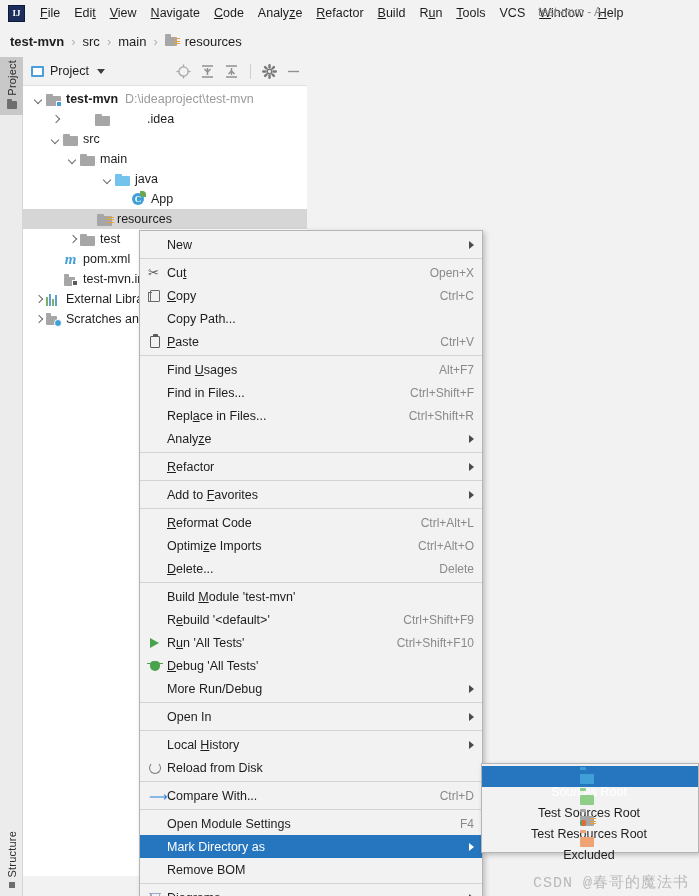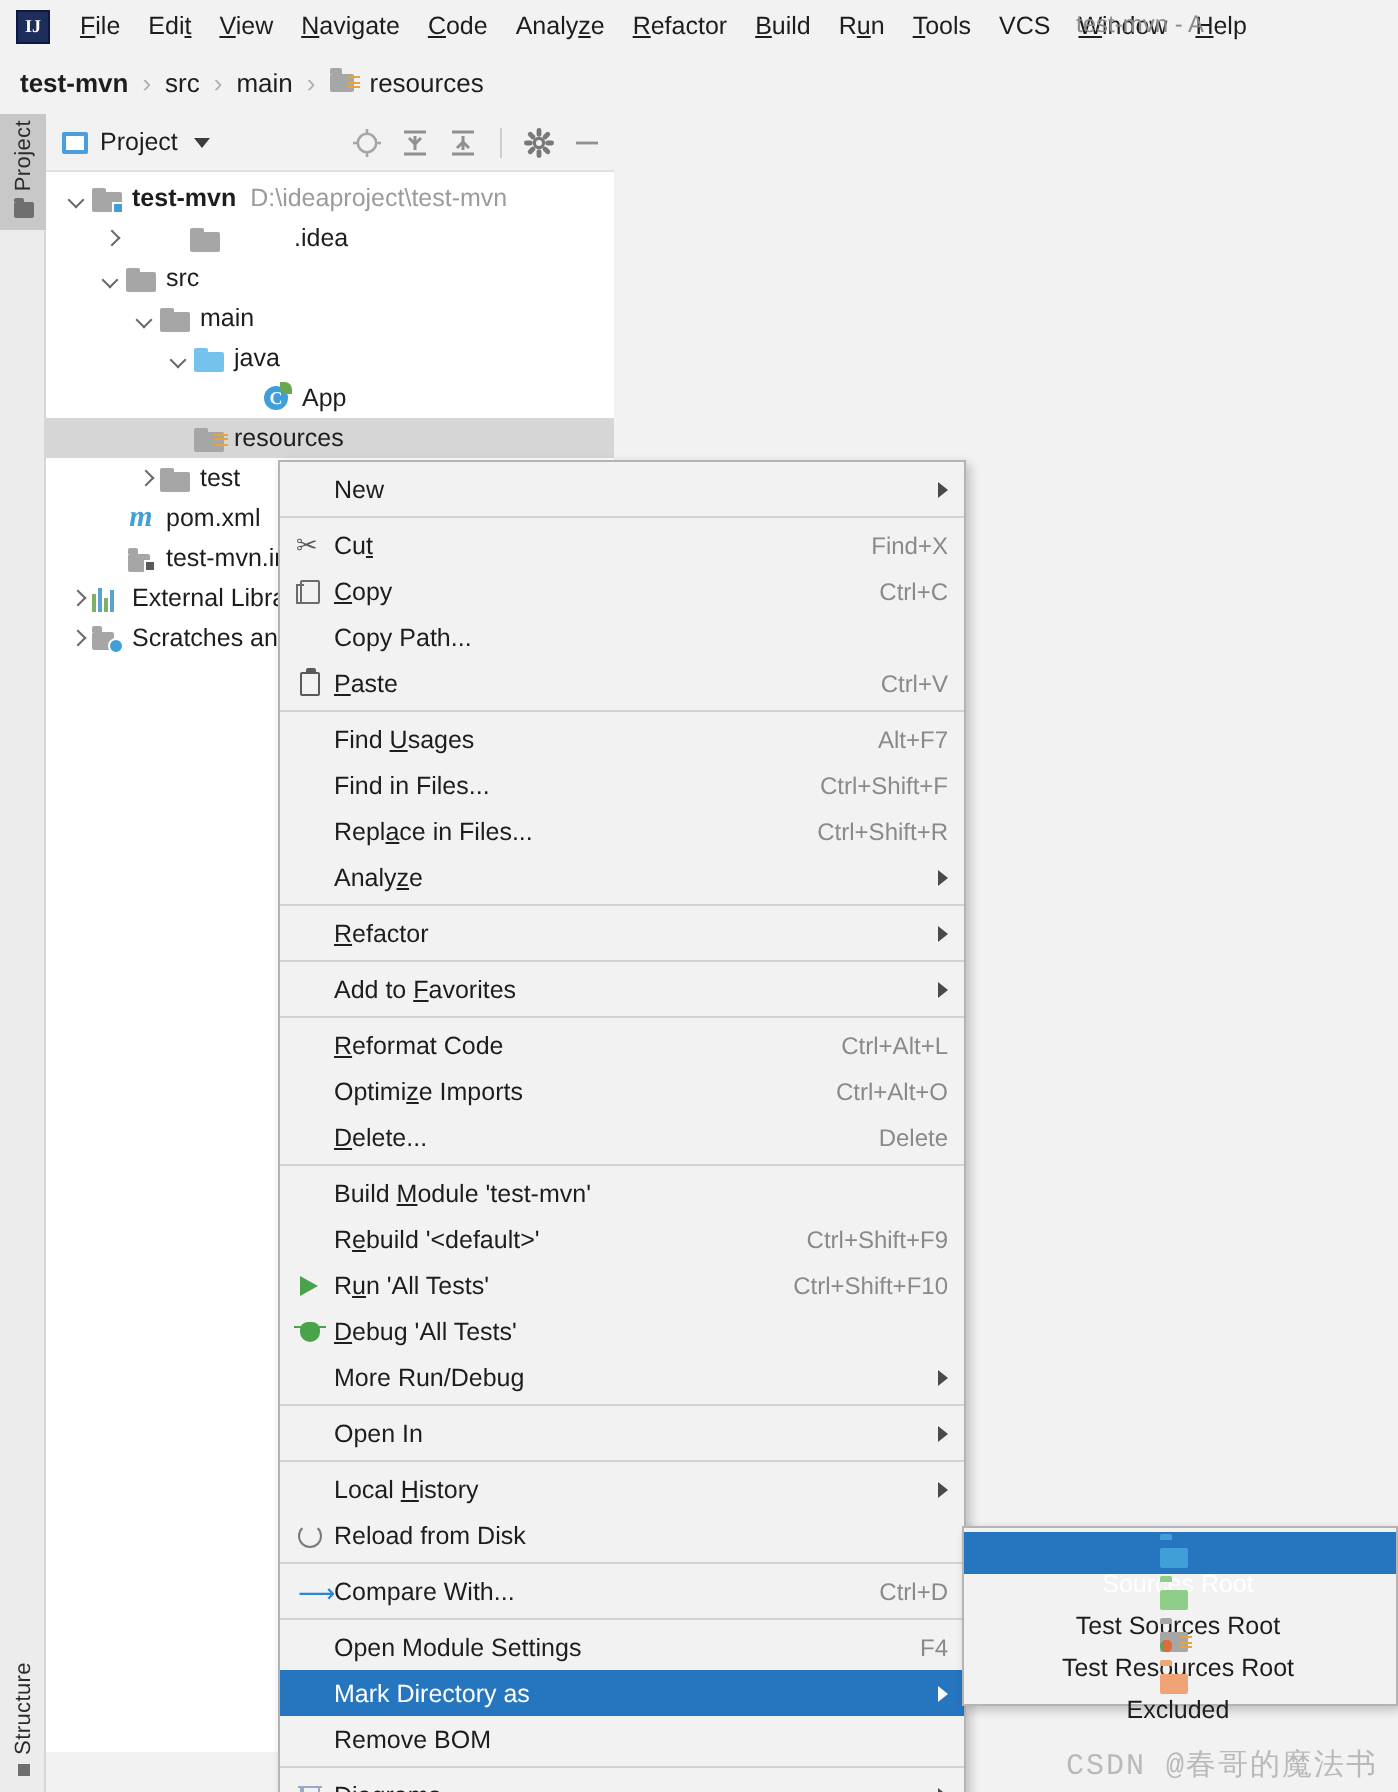--- a/index.html
+++ b/index.html
@@ -412,21 +412,21 @@
           <span class="tlabel">src</span>
         </div>
         <div class="trow" style="padding-left: 44px;">
           <span class="arrow down"></span>
           <span class="fi gray">
             <span class="tab"></span>
             <span class="body"></span>
           </span>
           <span class="tlabel">main</span>
         </div>
-        <div class="trow" style="padding-left: 61px;">
+        <div class="trow" style="padding-left: 79px;">
           <span class="arrow down"></span>
           <span class="fi blue">
             <span class="tab"></span>
             <span class="body"></span>
           </span>
           <span class="tlabel">java</span>
         </div>
         <div class="trow" style="padding-left: 95px;">
           <span class="arrow"></span>
           <span class="icn-class">
@@ -499,21 +499,21 @@
         <span class="mi-icon"></span>
         <span class="mi-label">New</span>
         <span class="mi-arrow"></span>
       </div>
       <div class="msep"></div>
       <div class="mi">
         <span class="mi-icon">
           <span class="ic-scissors">✂</span>
         </span>
         <span class="mi-label">Cu<span class="mn">t</span></span>
-        <span class="mi-accel">Find+X</span>
+        <span class="mi-accel">Open+X</span>
       </div>
       <div class="mi">
         <span class="mi-icon">
           <span class="ic-copy"></span>
         </span>
         <span class="mi-label"><span class="mn">C</span>opy</span>
         <span class="mi-accel">Ctrl+C</span>
       </div>
       <div class="mi">
         <span class="mi-icon"></span>

